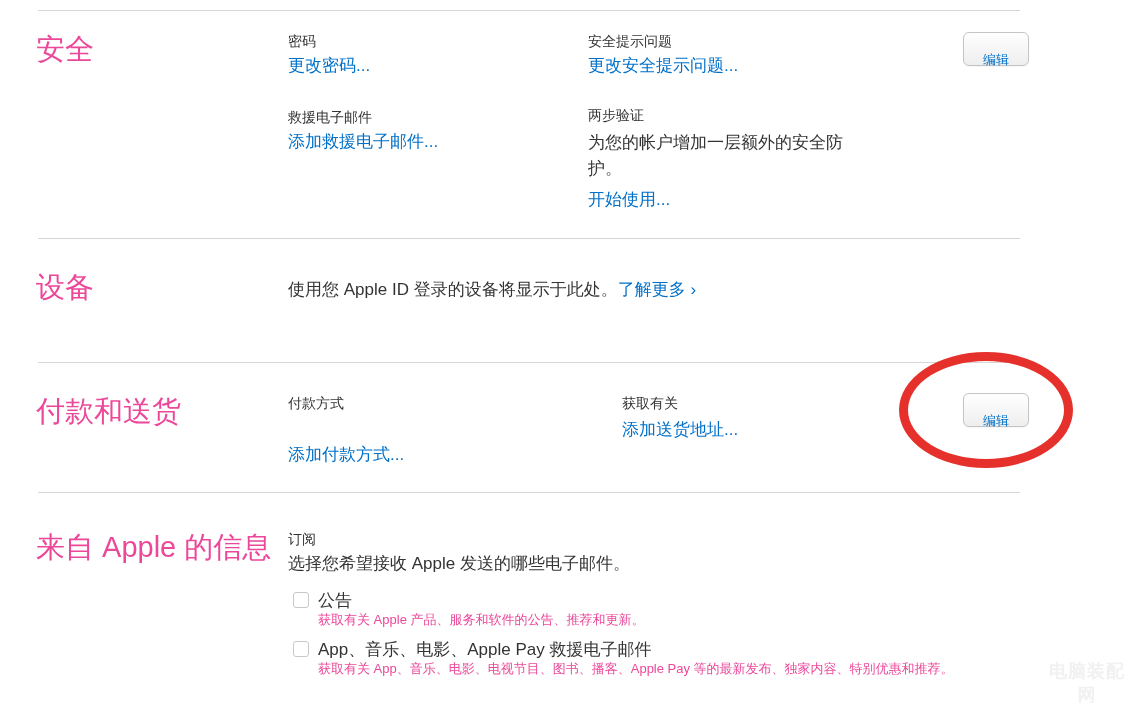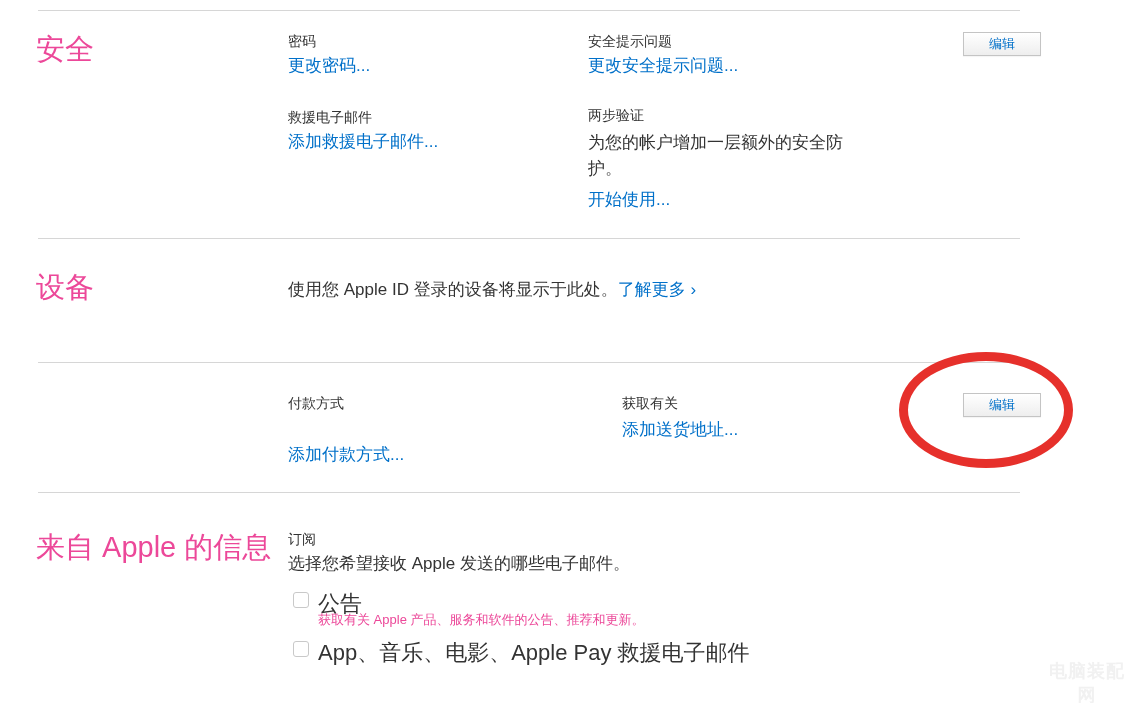--- a/index.html
+++ b/index.html
@@ -56,48 +56,48 @@
   .link-inline {
     font-size: 17px;
     color: #0070c9;
     cursor: pointer;
     white-space: nowrap;
     text-decoration: none;
   }
   .edit-btn {
     position: absolute;
     left: 963px;
-    width: 78px;
+    width: 66px;
     height: 24px;
     background: linear-gradient(#ffffff, #eeeeee);
     border: 1px solid #c4c4c4;
-    border-radius: 0;
+    border-radius: 6px;
     color: #0070c9;
     font-size: 13px;
     text-align: center;
     line-height: 22px;
     cursor: pointer;
     box-shadow: 0 1px 1px rgba(0,0,0,0.04);
     font-family: inherit;
-    padding: 0;
+    padding: 16px;
   }
   .checkbox-box {
     position: absolute;
     left: 293px;
     width: 16px;
     height: 16px;
     border: 1px solid #c9c9c9;
     border-radius: 3px;
     background: #ffffff;
     cursor: pointer;
   }
   .checkbox-title {
     position: absolute;
     left: 318px;
-    font-size: 22px;
+    font-size: 17px;
     color: #333333;
     white-space: nowrap;
     cursor: pointer;
   }
   .checkbox-desc {
     position: absolute;
     left: 318px;
     font-size: 13px;
     color: #ec4899;
     white-space: nowrap;
@@ -146,20 +146,21 @@
   <div class="field-label" style="left:288px; top:109px">救援电子邮件</div>
   <a class="link" style="left:288px; top:130px">添加救援电子邮件...</a>
 
   <div class="field-label" style="left:588px; top:107px">两步验证</div>
   <div class="body-text" style="left:588px; top:130px; width:268px">为您的帐户增加一层额外的安全防护。</div>
   <a class="link" style="left:588px; top:188px">开始使用...</a>
 
   <div class="section-title" style="top:268px">设备</div>
   <div class="body-text" style="left:288px; top:277px; white-space:nowrap"><span>使用您 Apple ID 登录的设备将显示于此处。</span><a class="link-inline">了解更多 ›</a></div>
 
+  <div class="section-title" style="top:392px">付款和送货</div>
 
   <div class="field-label" style="left:288px; top:395px">付款方式</div>
   <a class="link" style="left:288px; top:443px">添加付款方式...</a>
 
   <div class="field-label" style="left:622px; top:395px">获取有关</div>
   <a class="link" style="left:622px; top:418px">添加送货地址...</a>
 
   <button class="edit-btn" style="top:393px">编辑</button>
 
   <div class="annotation-ellipse"></div>
@@ -168,19 +169,20 @@
 
   <div class="field-label" style="left:288px; top:531px">订阅</div>
   <div class="body-text" style="left:288px; top:551px; white-space:nowrap">选择您希望接收 Apple 发送的哪些电子邮件。</div>
 
   <span class="checkbox-box" style="top:592px"></span>
   <div class="checkbox-title" style="top:589px">公告</div>
   <div class="checkbox-desc" style="top:611px">获取有关 Apple 产品、服务和软件的公告、推荐和更新。</div>
 
   <span class="checkbox-box" style="top:641px"></span>
   <div class="checkbox-title" style="top:638px">App、音乐、电影、Apple Pay 救援电子邮件</div>
+  <div class="checkbox-desc" style="top:660px">获取有关 App、音乐、电影、电视节目、图书、播客、Apple Pay 等的最新发布、独家内容、特别优惠和推荐。</div>
 
   <div class="watermark">
     <div class="wm1">电脑装配网</div>
 
   </div>
 
 </div>
 
 </body></html>

